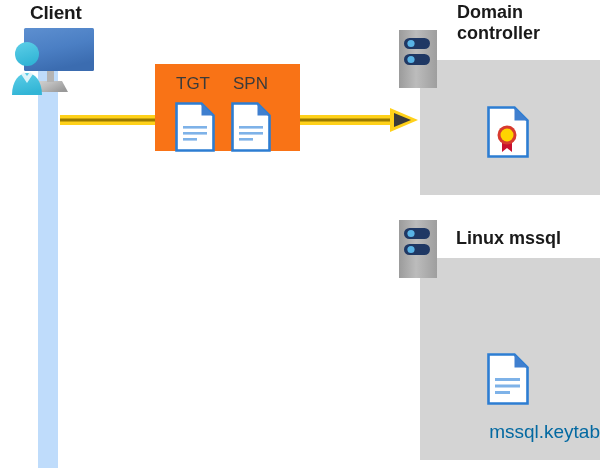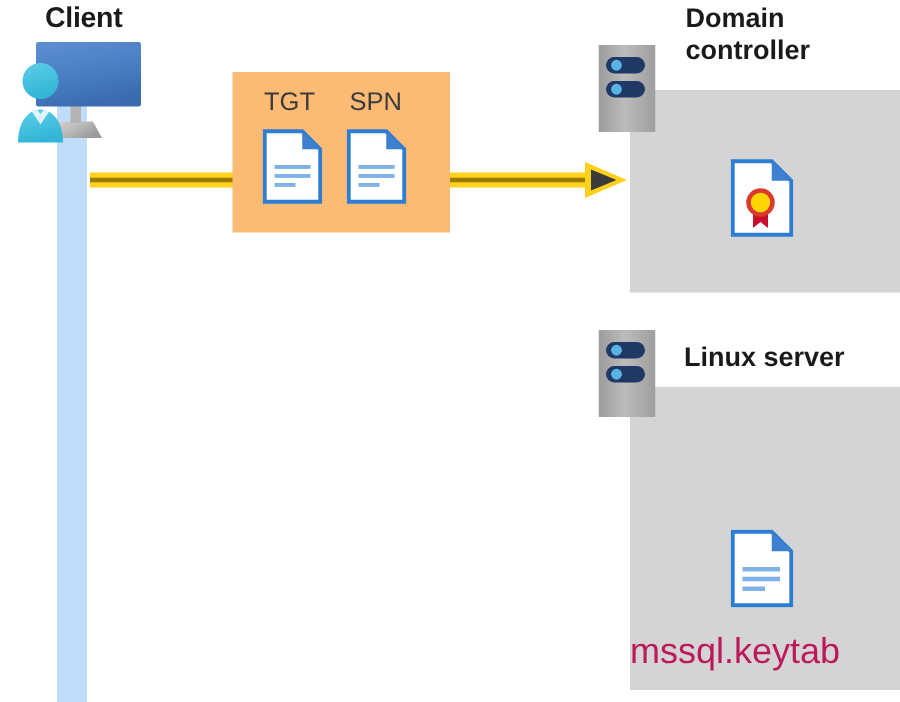--- a/index.html
+++ b/index.html
@@ -45,24 +45,24 @@
   #client-icon {
     left: 8px;
     top: 24px;
     width: 86px;
     height: 76px;
   }
 
   
   #token-panel {
     left: 155px;
-    top: 48px;
+    top: 64px;
     width: 145px;
-    height: 107px;
-    background: #fdba74;
+    height: 87px;
+    background: #f97316;
   }
   .token-title {
     position: absolute;
     top: 10px;
     font-size: 17px;
     color: #3b3b3b;
     white-space: nowrap;
   }
   #tgt-title { left: 21px; }
   #spn-title { left: 78px; }
@@ -145,23 +145,23 @@
   #keytab-icon {
     left: 487px;
     top: 353px;
     width: 42px;
     height: 52px;
   }
   #keytab-label {
     left: 420px;
     top: 421px;
     width: 180px;
-    text-align: left;
-    font-size: 24px;
-    color: #be185d;
+    text-align: right;
+    font-size: 19px;
+    color: #0369a1;
     white-space: nowrap;
   }
 </style>
 </head>
 <body>
 
 <div id="canvas">
 
   <div class="abs" id="client-lifeline"></div>
 
@@ -267,21 +267,21 @@
 
       <path d="M15 32 l0 14 l5 -4 l5 4 l0 -14 z" fill="#c8102e"></path>
 
       <circle cx="20" cy="29" r="9.5" fill="#d83a2e"></circle>
       <circle cx="20" cy="29" r="6.5" fill="#ffd400"></circle>
     </svg>
   </div>
 
   <div class="abs" id="linux-box"></div>
 
-  <div class="abs" id="linux-label">Linux server</div>
+  <div class="abs" id="linux-label">Linux mssql</div>
 
   <div class="abs" id="linux-server-icon">
     <svg viewBox="0 0 38 58" width="38" height="58" xmlns="http://www.w3.org/2000/svg">
       <defs>
         <linearGradient id="srvGradB" x1="0" y1="0" x2="1" y2="0">
           <stop offset="0%" stop-color="#9b9b9b"></stop>
           <stop offset="45%" stop-color="#bcbcbc"></stop>
           <stop offset="100%" stop-color="#9e9e9e"></stop>
         </linearGradient>
       </defs>

